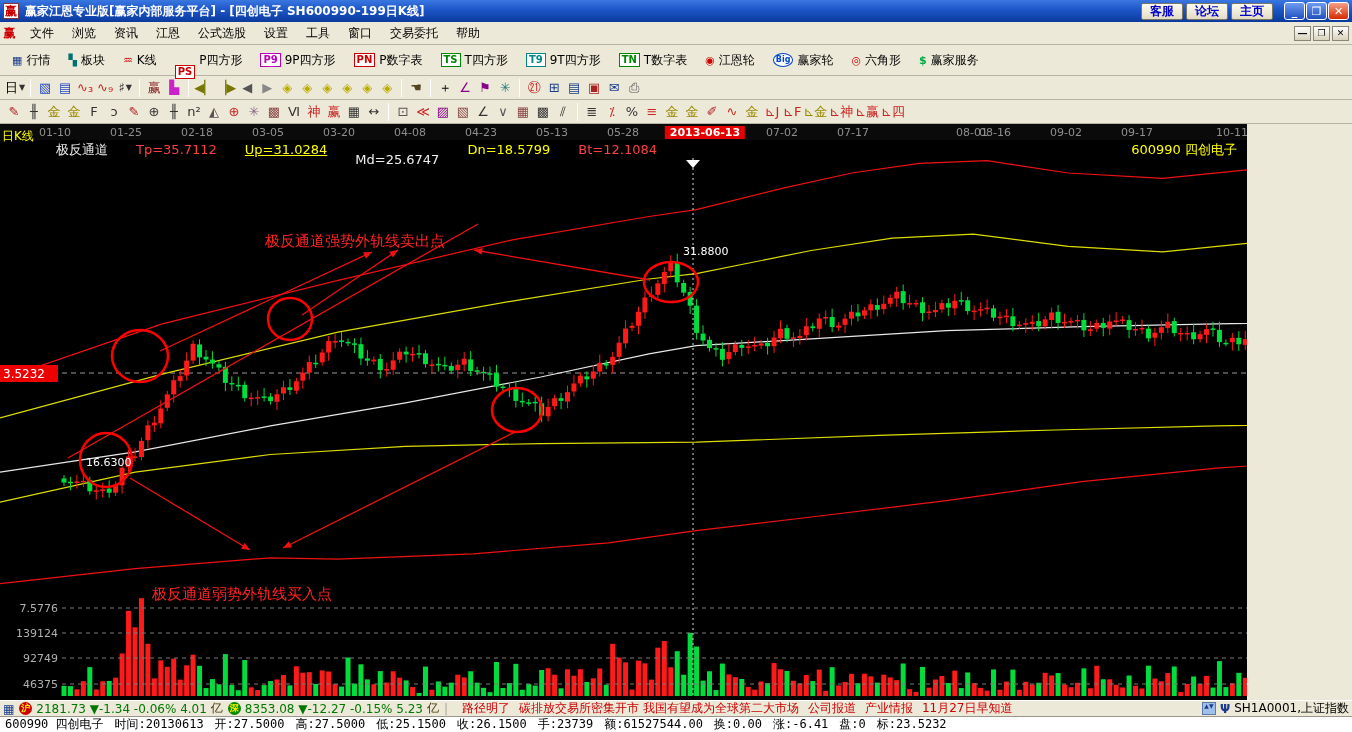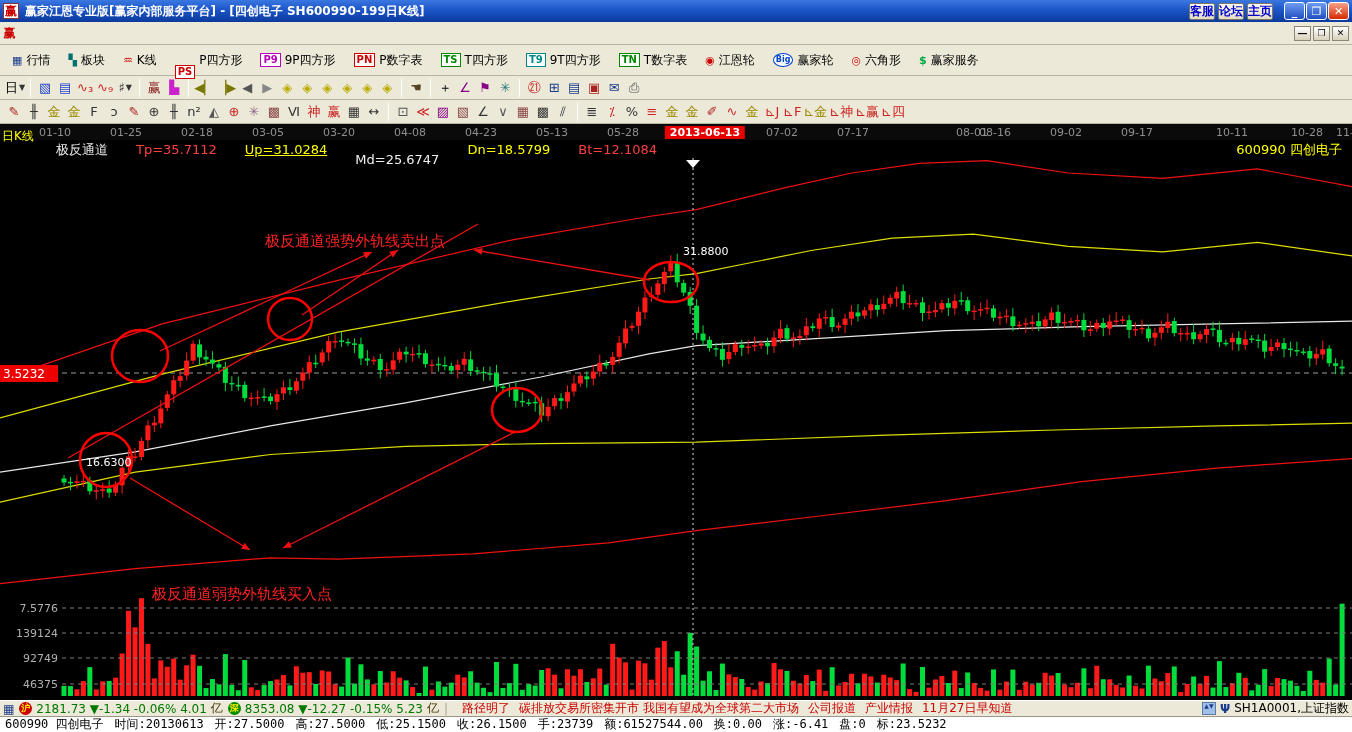--- a/index.html
+++ b/index.html
@@ -7,21 +7,21 @@
   body { font-family:"DejaVu Sans","Liberation Sans",sans-serif; font-size:12px; background:#ece9d8; }
 
   
   .titlebar { height:22px; display:flex; align-items:center; gap:6px; padding:0 3px;
     background:linear-gradient(180deg,#3a77e0 0%,#1c55c8 45%,#0b3a9c 100%); color:#fff; }
   .app-logo { width:16px; height:16px; background:#fff; color:#c00; font-weight:bold; font-size:12px;
     display:flex; align-items:center; justify-content:center; border:1px solid #833; }
   .win-title { font-weight:bold; font-size:12px; white-space:nowrap; overflow:hidden; }
   .tb-quick { margin-left:auto; display:flex; gap:3px; }
   .tb-quick button { background:linear-gradient(#fdfbf0,#e3dbc4); border:1px solid #7a7666; border-radius:2px;
-    color:#0000cc; font-weight:bold; font-size:12px; height:17px; line-height:13px; padding:0 0; font-family:inherit; }
+    color:#0000cc; font-weight:bold; font-size:12px; height:17px; line-height:13px; padding:0 8px; font-family:inherit; }
   .wctl { width:21px; height:18px; border:1px solid #fff; border-radius:3px; color:#fff; font-size:11px; font-weight:bold;
     display:flex; align-items:center; justify-content:center; margin-left:1px;
     background:linear-gradient(#6d9bf2,#2050c0); }
   .wctl.close { background:linear-gradient(#f5a088,#d42b00); }
 
   
   .menubar { height:23px; display:flex; align-items:center; background:#ece9d8; border-bottom:1px solid #b8b4a2; padding-left:2px; }
   .menu-logo { width:15px; height:15px; color:#c00; font-weight:bold; font-size:12px; display:flex; align-items:center; justify-content:center; margin-right:4px; }
   .menu-item { padding:3px 9px; color:#000; cursor:default; }
   .menu-right { margin-left:auto; display:flex; padding-right:3px; }
@@ -34,21 +34,21 @@
   .toolbar.row2 { height:24px; }
   .toolbar.row3 { height:24px; }
   .tb1btn { display:flex; align-items:center; gap:4px; padding:3px 7px; font-size:12px; color:#000; border:1px solid transparent; cursor:default; white-space:nowrap; }
   .badge { font-size:10px; font-weight:bold; border:1px solid; padding:0 2px; line-height:12px; background:#fff; }
   .rbadge { font-size:11px; font-weight:bold; }
   .icon16 { min-width:20px; height:19px; display:flex; align-items:center; justify-content:center; font-size:13px; padding:0 1px; cursor:default; }
   .icon16 .dd { font-size:8px; color:#333; margin-left:1px; }
   .sep { width:1px; height:18px; background:#aca899; border-right:1px solid #fff; margin:0 4px; }
 
   
-  .chart { position:relative; width:1352px; height:576px; background:#000; overflow:hidden; }
+  .chart { position:relative; width:1247px; height:576px; background:#000; overflow:hidden; }
   .daterow { position:absolute; top:0; left:0; right:0; height:16px; background:#0a0a0a; }
   .kline-mode { position:absolute; left:2px; top:4px; color:#ffff00; font-size:12px; }
   .date-label { position:absolute; top:2px; transform:translateX(-50%); color:#8f8f8f; font-size:11px; white-space:nowrap; }
   .date-label.hl { background:#e60000; color:#ffffff; padding:0 5px; font-weight:bold; }
   .ind-row { position:absolute; top:17px; left:0; right:0; height:17px; display:flex; align-items:center; gap:28px; padding-left:56px; font-size:13px; }
   .ind-title { color:#e8e8e8; }
   .symbol-label { position:absolute; right:10px; top:17px; color:#ffff00; font-size:13px; }
   svg text { font-family:"DejaVu Sans","Liberation Sans",sans-serif; }
 
   
@@ -77,20 +77,32 @@
     </span>
   <span style="display:flex; margin-left:4px;">
     <span class="wctl">_</span>
     <span class="wctl">❐</span>
     <span class="wctl close">✕</span>
   </span>
 </div>
 
 <div class="menubar">
   <span class="menu-logo">赢</span>
+  <span id="menu-items" style="display:flex;">
+      <span class="menu-item">文件</span>
+      <span class="menu-item">浏览</span>
+      <span class="menu-item">资讯</span>
+      <span class="menu-item">江恩</span>
+      <span class="menu-item">公式选股</span>
+      <span class="menu-item">设置</span>
+      <span class="menu-item">工具</span>
+      <span class="menu-item">窗口</span>
+      <span class="menu-item">交易委托</span>
+      <span class="menu-item">帮助</span>
+    </span>
   <span class="menu-right">
       <span class="cctl">―</span>
       <span class="cctl">❐</span>
       <span class="cctl">✕</span>
     </span>
 </div>
 
 <div class="toolbar row1" id="toolbar-main">
     <span class="tb1btn">
       <span class="rbadge" style="color: rgb(27, 60, 140);">▦</span>

